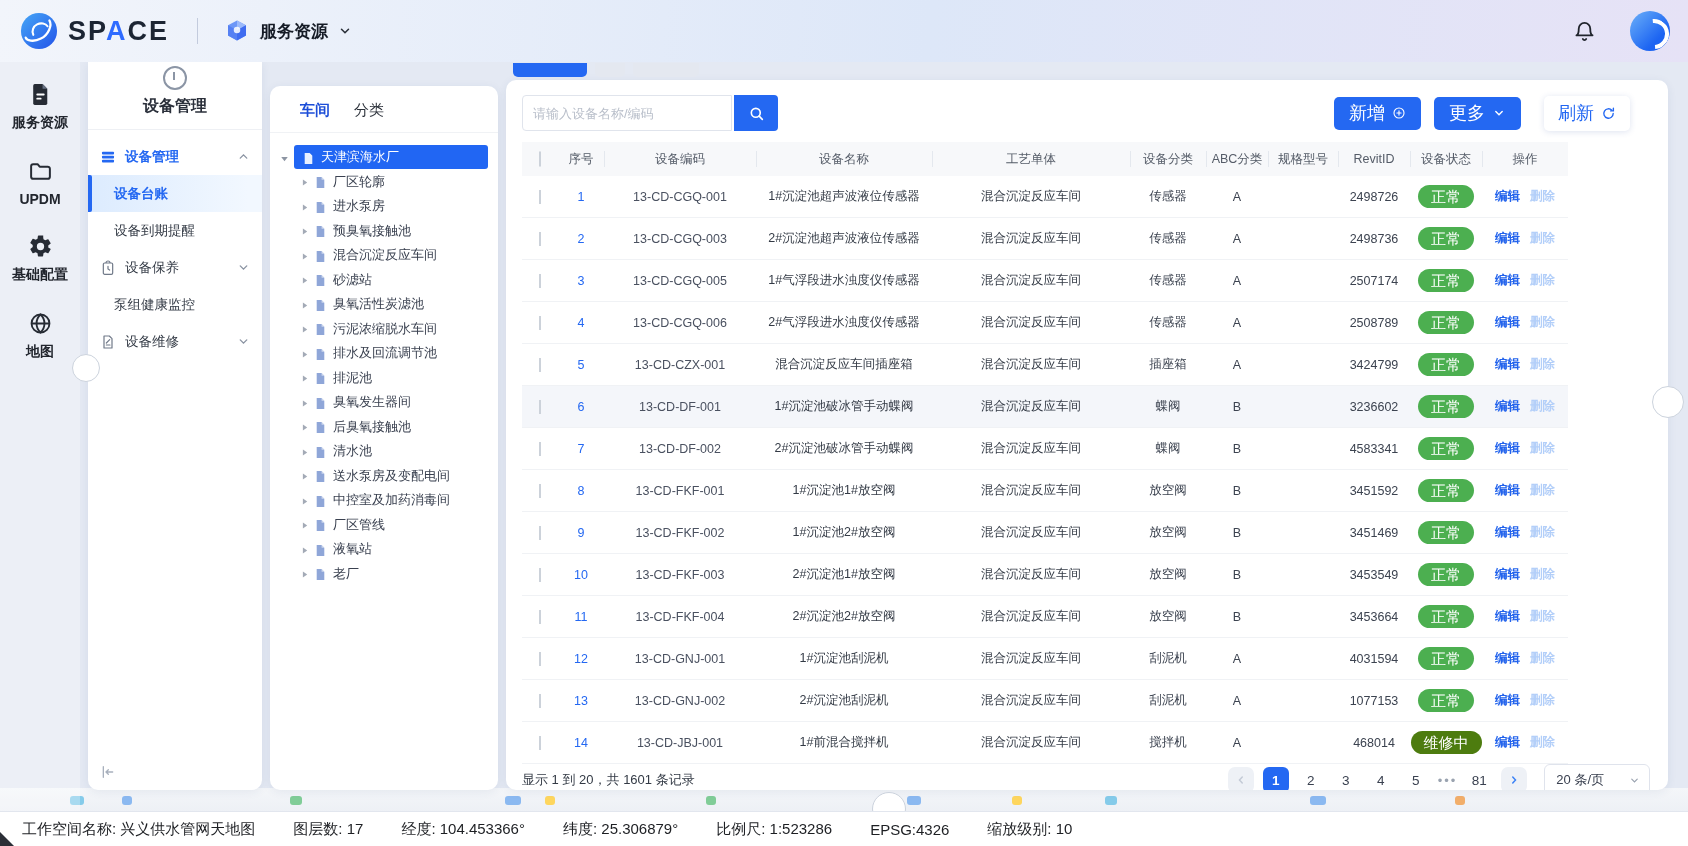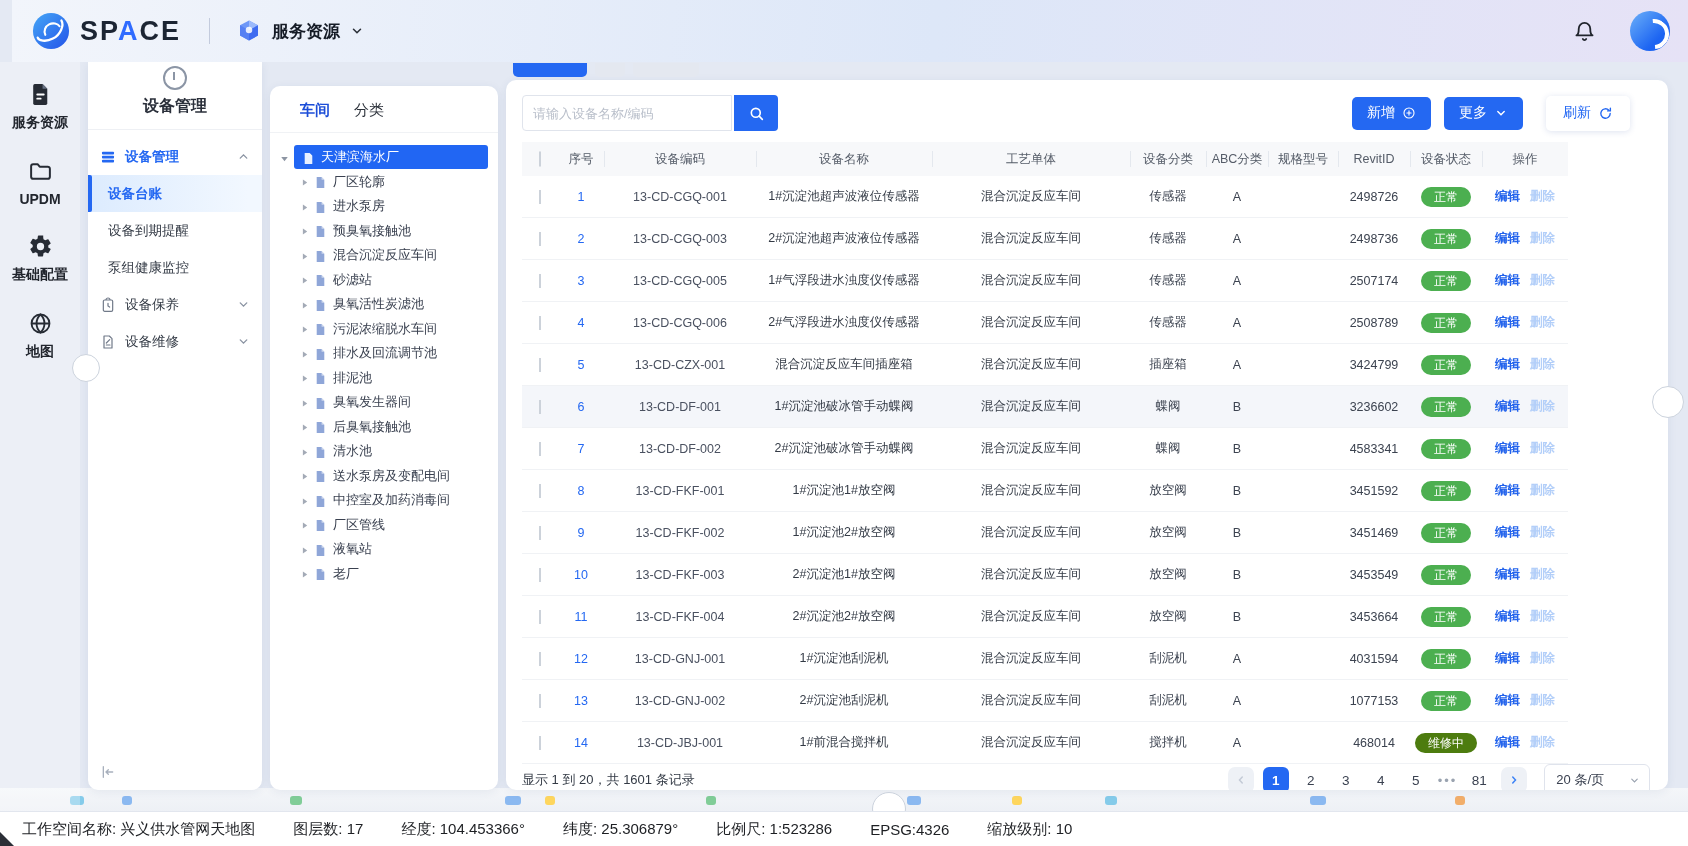--- a/index.html
+++ b/index.html
@@ -1,20 +1,20 @@
 <!DOCTYPE html>
 <html><head>
 <meta charset="utf-8">
 <style>
   html,body{margin:0;padding:0;background:#cdd4e0;}
   .app{position:relative;width:1688px;height:846px;background:#e4e9f3;overflow:hidden;
        font-family:"Liberation Sans","DejaVu Sans",sans-serif;}
 
   
-  .topbar{position:absolute;top:0;left:12px;right:0;height:62px;z-index:5;
+  .topbar{position:absolute;top:0;left:0;right:0;height:62px;z-index:5;
           background:linear-gradient(95deg,#f2f5fb 0%,#dde7f8 55%,#e6e2f6 100%);
           display:flex;align-items:center;}
   .brand{display:flex;align-items:center;gap:10px;margin-left:20px;}
   .logo{width:38px;height:38px;display:block;}
   .brand-word{font-size:27px;font-weight:800;letter-spacing:2px;color:#1c2533;line-height:1;}
   .brand-word .accent{color:#2f6bff;}
   .topbar-divider{width:1px;height:26px;background:#c3cbdd;margin:0 26px 0 28px;}
   .app-switcher{display:flex;align-items:center;gap:10px;cursor:pointer;}
   .cube{width:26px;height:26px;}
   .cube svg,.logo svg{width:100%;height:100%;display:block;}
@@ -42,21 +42,21 @@
   .mp-badge{width:20px;height:20px;border:2px solid #8b95a5;border-radius:50%;margin:4px auto 6px;position:relative;}
   .mp-badge::after{content:"";position:absolute;left:8px;top:4px;width:2px;height:8px;background:#8b95a5;}
   .mp-title{text-align:center;font-size:16px;font-weight:700;color:#2a2f3a;padding-bottom:12px;}
   .mp-divider{height:1px;background:#eef0f4;margin:0 0 8px;}
   .mi{height:37px;display:flex;align-items:center;padding:0 12px;position:relative;cursor:pointer;font-size:13.5px;color:#333a45;}
   .mi .mi-icon{width:16px;height:16px;margin-right:9px;}
   .mi .mi-icon svg{width:100%;height:100%;}
   .mi .mi-chev{width:13px;height:13px;margin-left:auto;}
   .mi .mi-chev svg{width:100%;height:100%;}
   .mi.parent-active{color:#2468f2;font-weight:700;}
-  .mi.child{padding-left:20px;font-family:Liberation Serif, serif;}
+  .mi.child{padding-left:26px;font-family:Liberation Serif, serif;}
   .mi.child.selected{background:linear-gradient(90deg,#dcebfe 0%,#f2f8ff 92%);color:#2468f2;font-weight:700;}
   .mi.child.selected::before{content:"";position:absolute;left:0;top:0;bottom:0;width:4px;background:#2468f2;border-radius:0 2px 2px 0;}
   .mp-collapse{position:absolute;left:12px;bottom:10px;width:16px;height:16px;cursor:pointer;}
   .mp-collapse svg{width:100%;height:100%;}
 
   
   .tree-panel{position:absolute;left:270px;top:86px;width:228px;bottom:56px;background:#fff;z-index:2;
         border-radius:10px;box-shadow:0 2px 10px rgba(40,60,110,.08);overflow:hidden;}
   .tree-tabs{display:flex;gap:24px;padding:15px 0 12px 30px;border-bottom:1px solid #f0f2f5;}
   .tab{font-size:15px;color:#2c313a;font-weight:500;cursor:pointer;}
@@ -79,21 +79,21 @@
         border-radius:10px;box-shadow:0 2px 10px rgba(40,60,110,.08);overflow:hidden;display:flex;flex-direction:column;}
   .toolbar{display:flex;align-items:center;padding:15px 38px 11px 16px;}
   .search-box{display:flex;gap:2px;}
   .search-box input{width:188px;height:34px;border:1px solid #e0e4ec;border-radius:4px 0 0 4px;outline:none;
         padding:0 10px;font-size:13px;color:#333;font-family:inherit;}
   .search-box input::placeholder{color:#b9bfca;}
   .search-btn{width:44px;height:36px;background:#2468f2;border:none;border-radius:0 4px 4px 0;cursor:pointer;
         display:flex;align-items:center;justify-content:center;}
   .search-btn svg{width:17px;height:17px;}
   .tb-right{margin-left:auto;display:flex;align-items:center;gap:13px;}
-  .btn{height:33px;border:none;border-radius:5px;font-size:14px;font-family:inherit;cursor:pointer;
+  .btn{height:33px;border:none;border-radius:5px;font-size:18px;font-family:inherit;cursor:pointer;
         display:flex;align-items:center;justify-content:center;gap:7px;}
   .btn-primary{background:#2468f2;color:#fff;padding:0 15px;min-width:72px;}
   .btn-primary svg{width:14px;height:14px;}
   .btn-ghost{background:#fff;color:#2166f3;padding:0 14px;min-width:84px;margin-left:10px;height:35px;
         box-shadow:0 1px 6px rgba(50,80,160,.16);}
   .btn-ghost svg{width:15px;height:15px;}
 
   
   .table{width:1046px;margin-left:16px;}
   .tr{display:grid;grid-template-columns:36px 46px 152px 176px 198px 76px 62px 70px 72px 72px 86px;align-items:center;}
@@ -102,21 +102,21 @@
   .tr.head>div:nth-child(n+3)::before{content:"";position:absolute;left:0;top:50%;margin-top:-8px;height:16px;width:1px;background:#e4e8ee;}
   .tr.body{height:41px;border-bottom:1px solid #f0f2f5;font-size:12.5px;}
   .tr.body.hl{background:#f4f6fa;}
   .td{text-align:center;overflow:hidden;white-space:nowrap;}
   .cb{width:14px;height:14px;border:1px solid #ccd2da;border-radius:2px;background:#fff;margin:0 auto;cursor:pointer;}
   .c-no{color:#2468f2;cursor:pointer;}
   .c-code{color:#4a5160;}
   .c-name,.c-unit{color:#333a45;}
   .c-cat,.c-abc{color:#3c4350;}
   .c-revit{color:#3c4350;}
-  .pill{display:inline-block;padding:4px 13px;border-radius:999px;color:#fff;font-size:12px;line-height:1;}
+  .pill{display:inline-block;padding:4px 13px;border-radius:999px;color:#fff;font-size:15px;line-height:1;}
   .pill.normal{background:#4caf50;}
   .pill.repair{background:#4d7c0f;}
   .ops{display:flex;gap:10px;justify-content:center;}
   .op-edit{color:#2363ec;font-weight:700;cursor:pointer;}
   .op-del{color:#b3cff9;font-weight:700;cursor:pointer;}
 
   .scroll-thumb{position:absolute;left:1058px;top:473px;width:9px;height:76px;border-radius:5px;background:#d5dae3;cursor:pointer;}
 
   
   .mp-footer{margin-top:auto;height:46px;display:flex;align-items:center;padding:0 18px 4px 16px;}
@@ -271,34 +271,34 @@
       <span class="mi-chev"><svg viewBox="0 0 24 24" fill="none" stroke="#8a93a2" stroke-width="2.5" stroke-linecap="round">
               <path d="M6 15l6-6 6 6"></path>
             </svg></span>
     </div>
         <div class="mi child selected">
     <span>设备台账</span>
   </div>
         <div class="mi child ">
     <span>设备到期提醒</span>
   </div>
-        <div class="mi child ">
-    <span>泵组健康监控</span>
-  </div>
         <div class="mi parent ">
       <span class="mi-icon"><svg viewBox="0 0 24 24" fill="none" stroke="#717a89" stroke-width="1.8">
               <rect x="5" y="4.5" width="14" height="17" rx="2"></rect>
               <path d="M9 4.5a3 3 0 0 1 6 0"></path>
               <path d="M12 9.5v4l2.4 1.6" stroke-linecap="round"></path>
             </svg></span>
       <span>设备保养</span>
       <span class="mi-chev"><svg viewBox="0 0 24 24" fill="none" stroke="#8a93a2" stroke-width="2.5" stroke-linecap="round">
               <path d="M6 9l6 6 6-6"></path>
             </svg></span>
     </div>
+        <div class="mi child ">
+    <span>泵组健康监控</span>
+  </div>
         <div class="mi parent ">
       <span class="mi-icon"><svg viewBox="0 0 24 24" fill="none" stroke="#717a89" stroke-width="1.8">
               <path d="M6 3h8l4 4v14H6z" stroke-linejoin="round"></path>
               <path d="M9.5 13.5l5-5M9.5 16.5h5.5" stroke-linecap="round"></path>
             </svg></span>
       <span>设备维修</span>
       <span class="mi-chev"><svg viewBox="0 0 24 24" fill="none" stroke="#8a93a2" stroke-width="2.5" stroke-linecap="round">
               <path d="M6 9l6 6 6-6"></path>
             </svg></span>
     </div>

